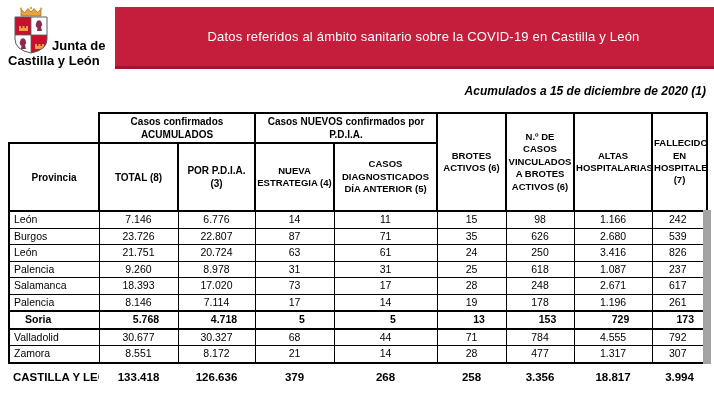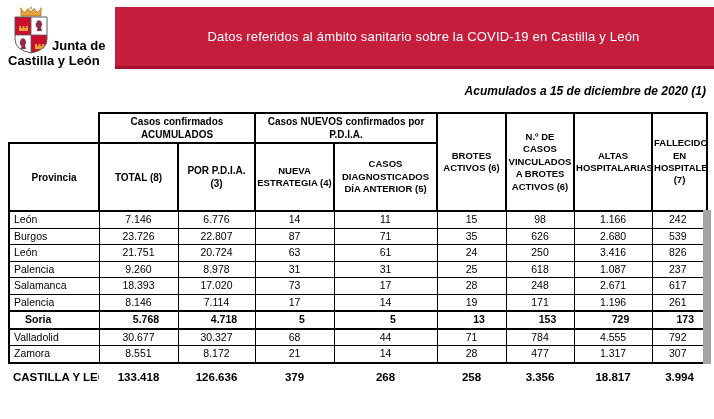--- a/index.html
+++ b/index.html
@@ -180,21 +180,21 @@
           <td>2.671</td>
           <td>617</td>
         </tr>
         <tr>
           <td class="prov">Palencia</td>
           <td>8.146</td>
           <td>7.114</td>
           <td>17</td>
           <td>14</td>
           <td>19</td>
-          <td>171</td>
+          <td>178</td>
           <td>1.196</td>
           <td>261</td>
         </tr>
         <tr class="hl">
           <td class="prov">Soria</td>
           <td>5.768</td>
           <td>4.718</td>
           <td>5</td>
           <td>5</td>
           <td>13</td>

